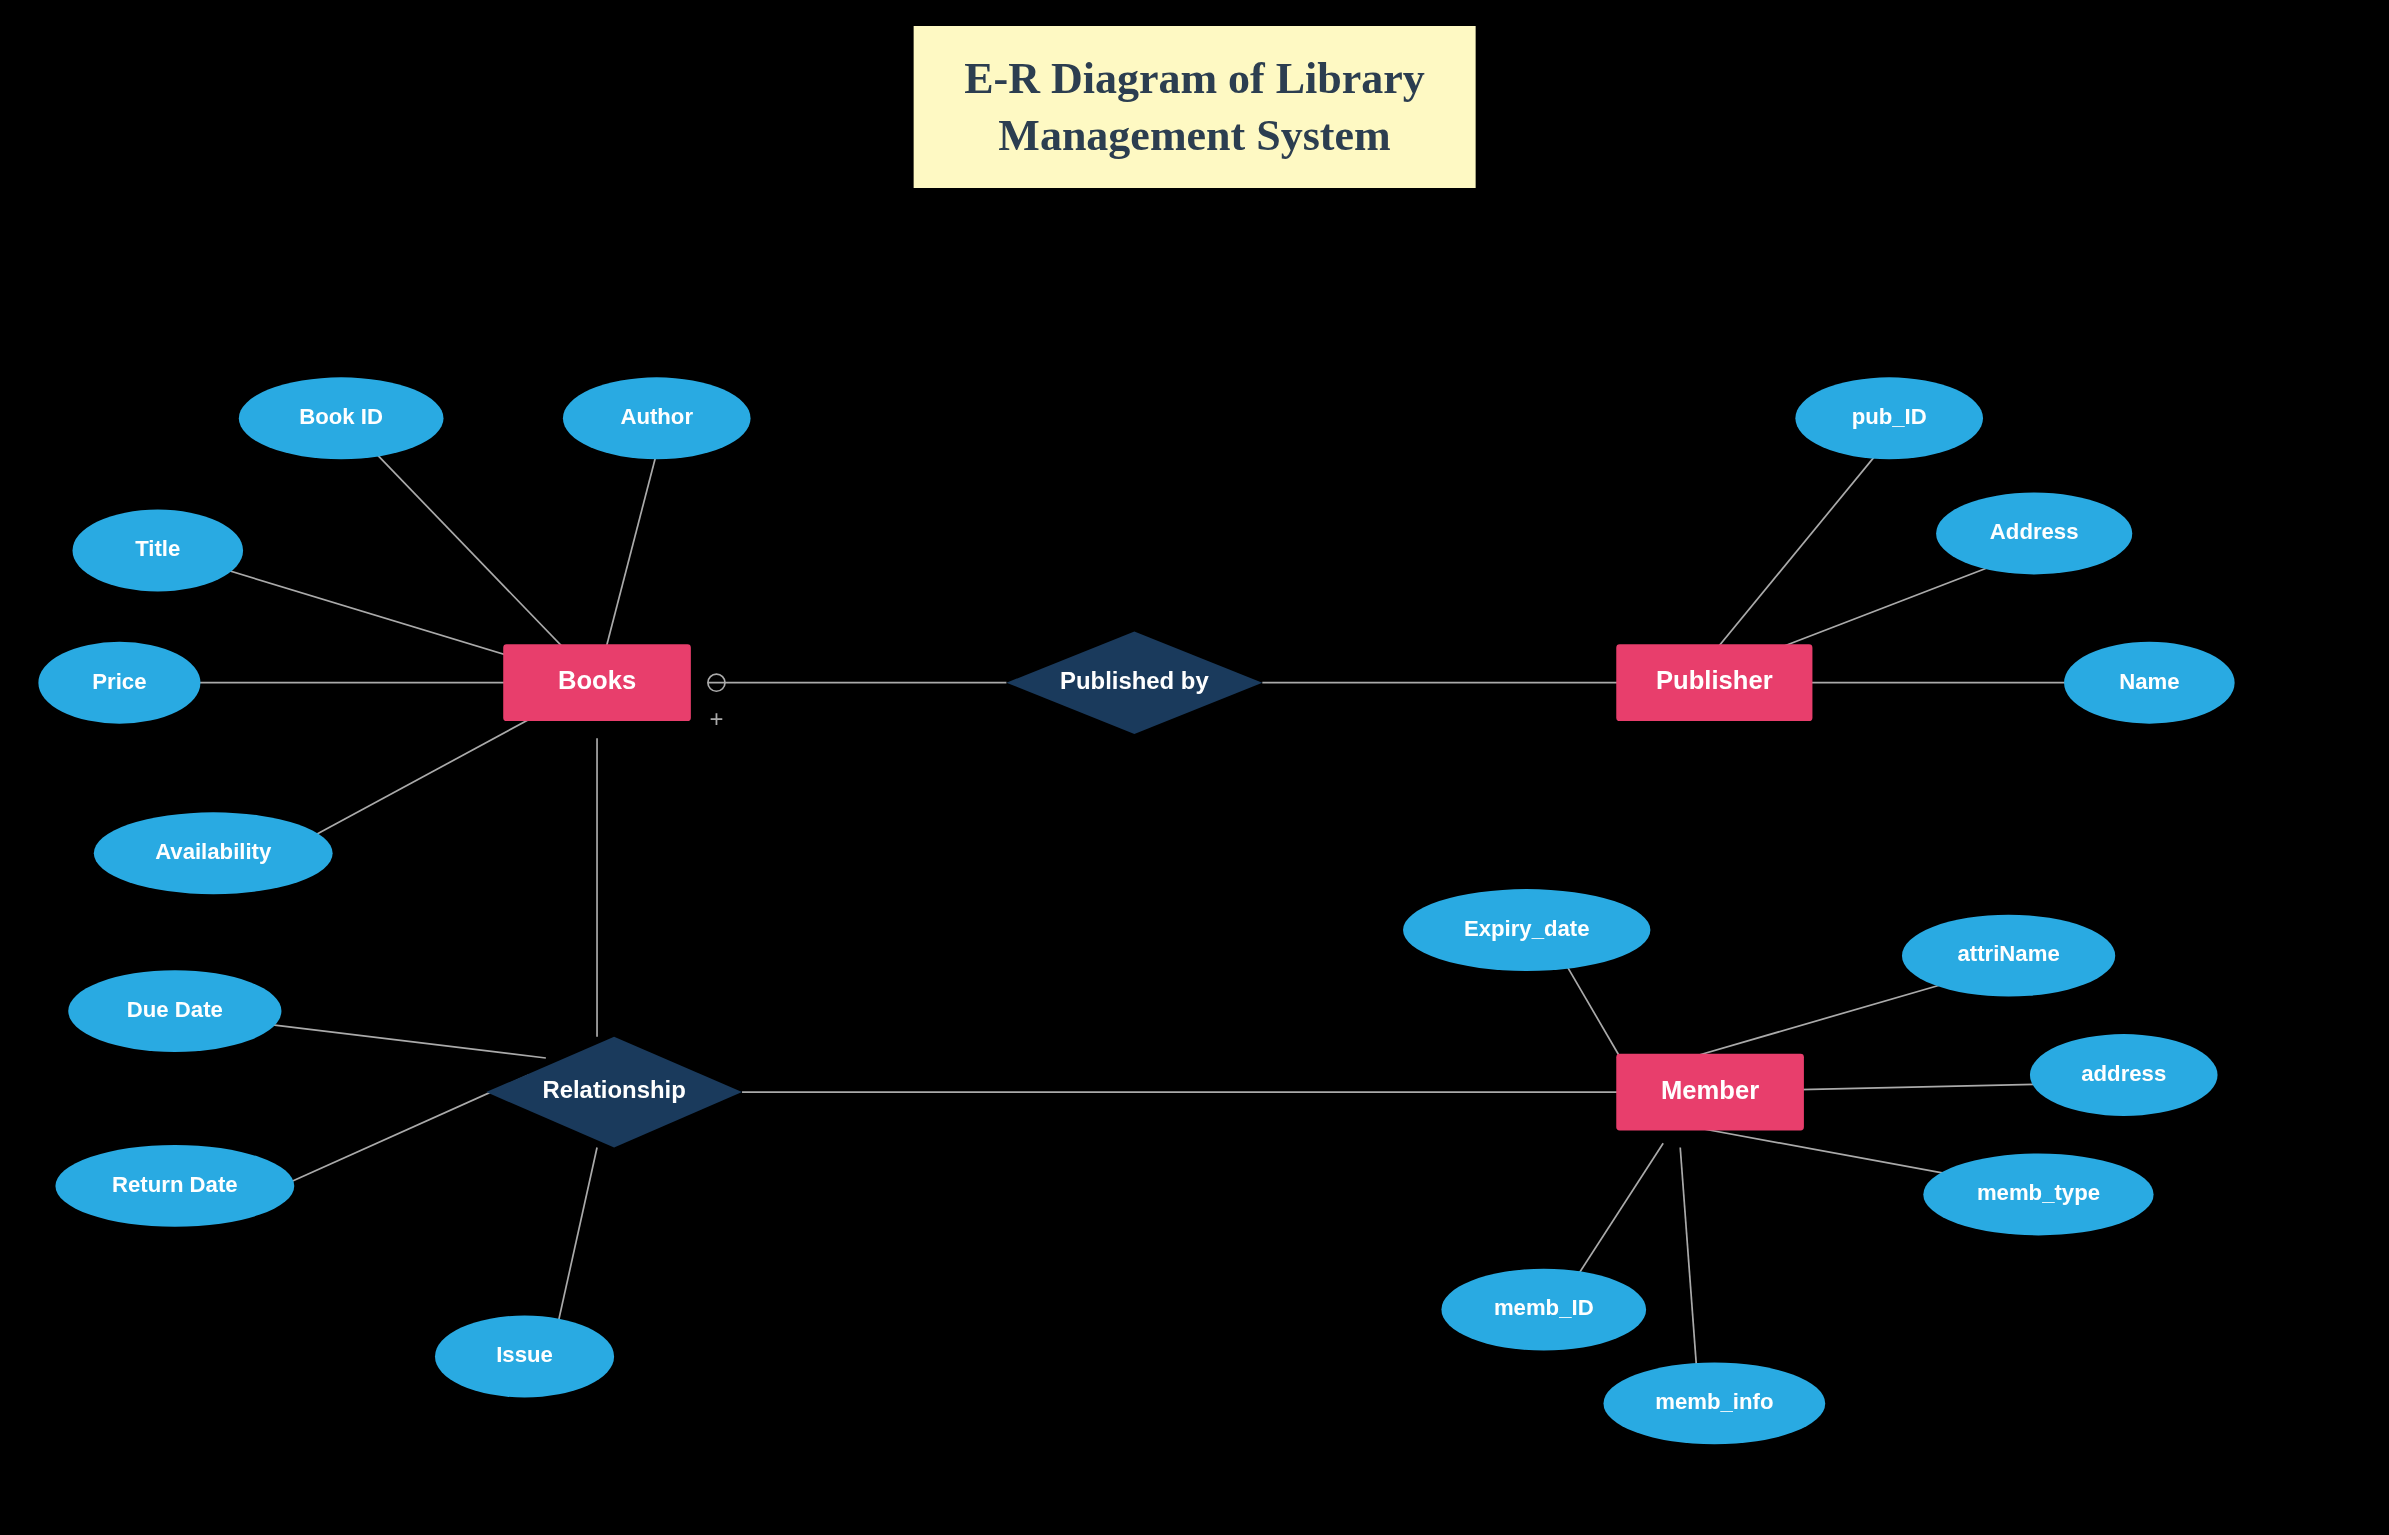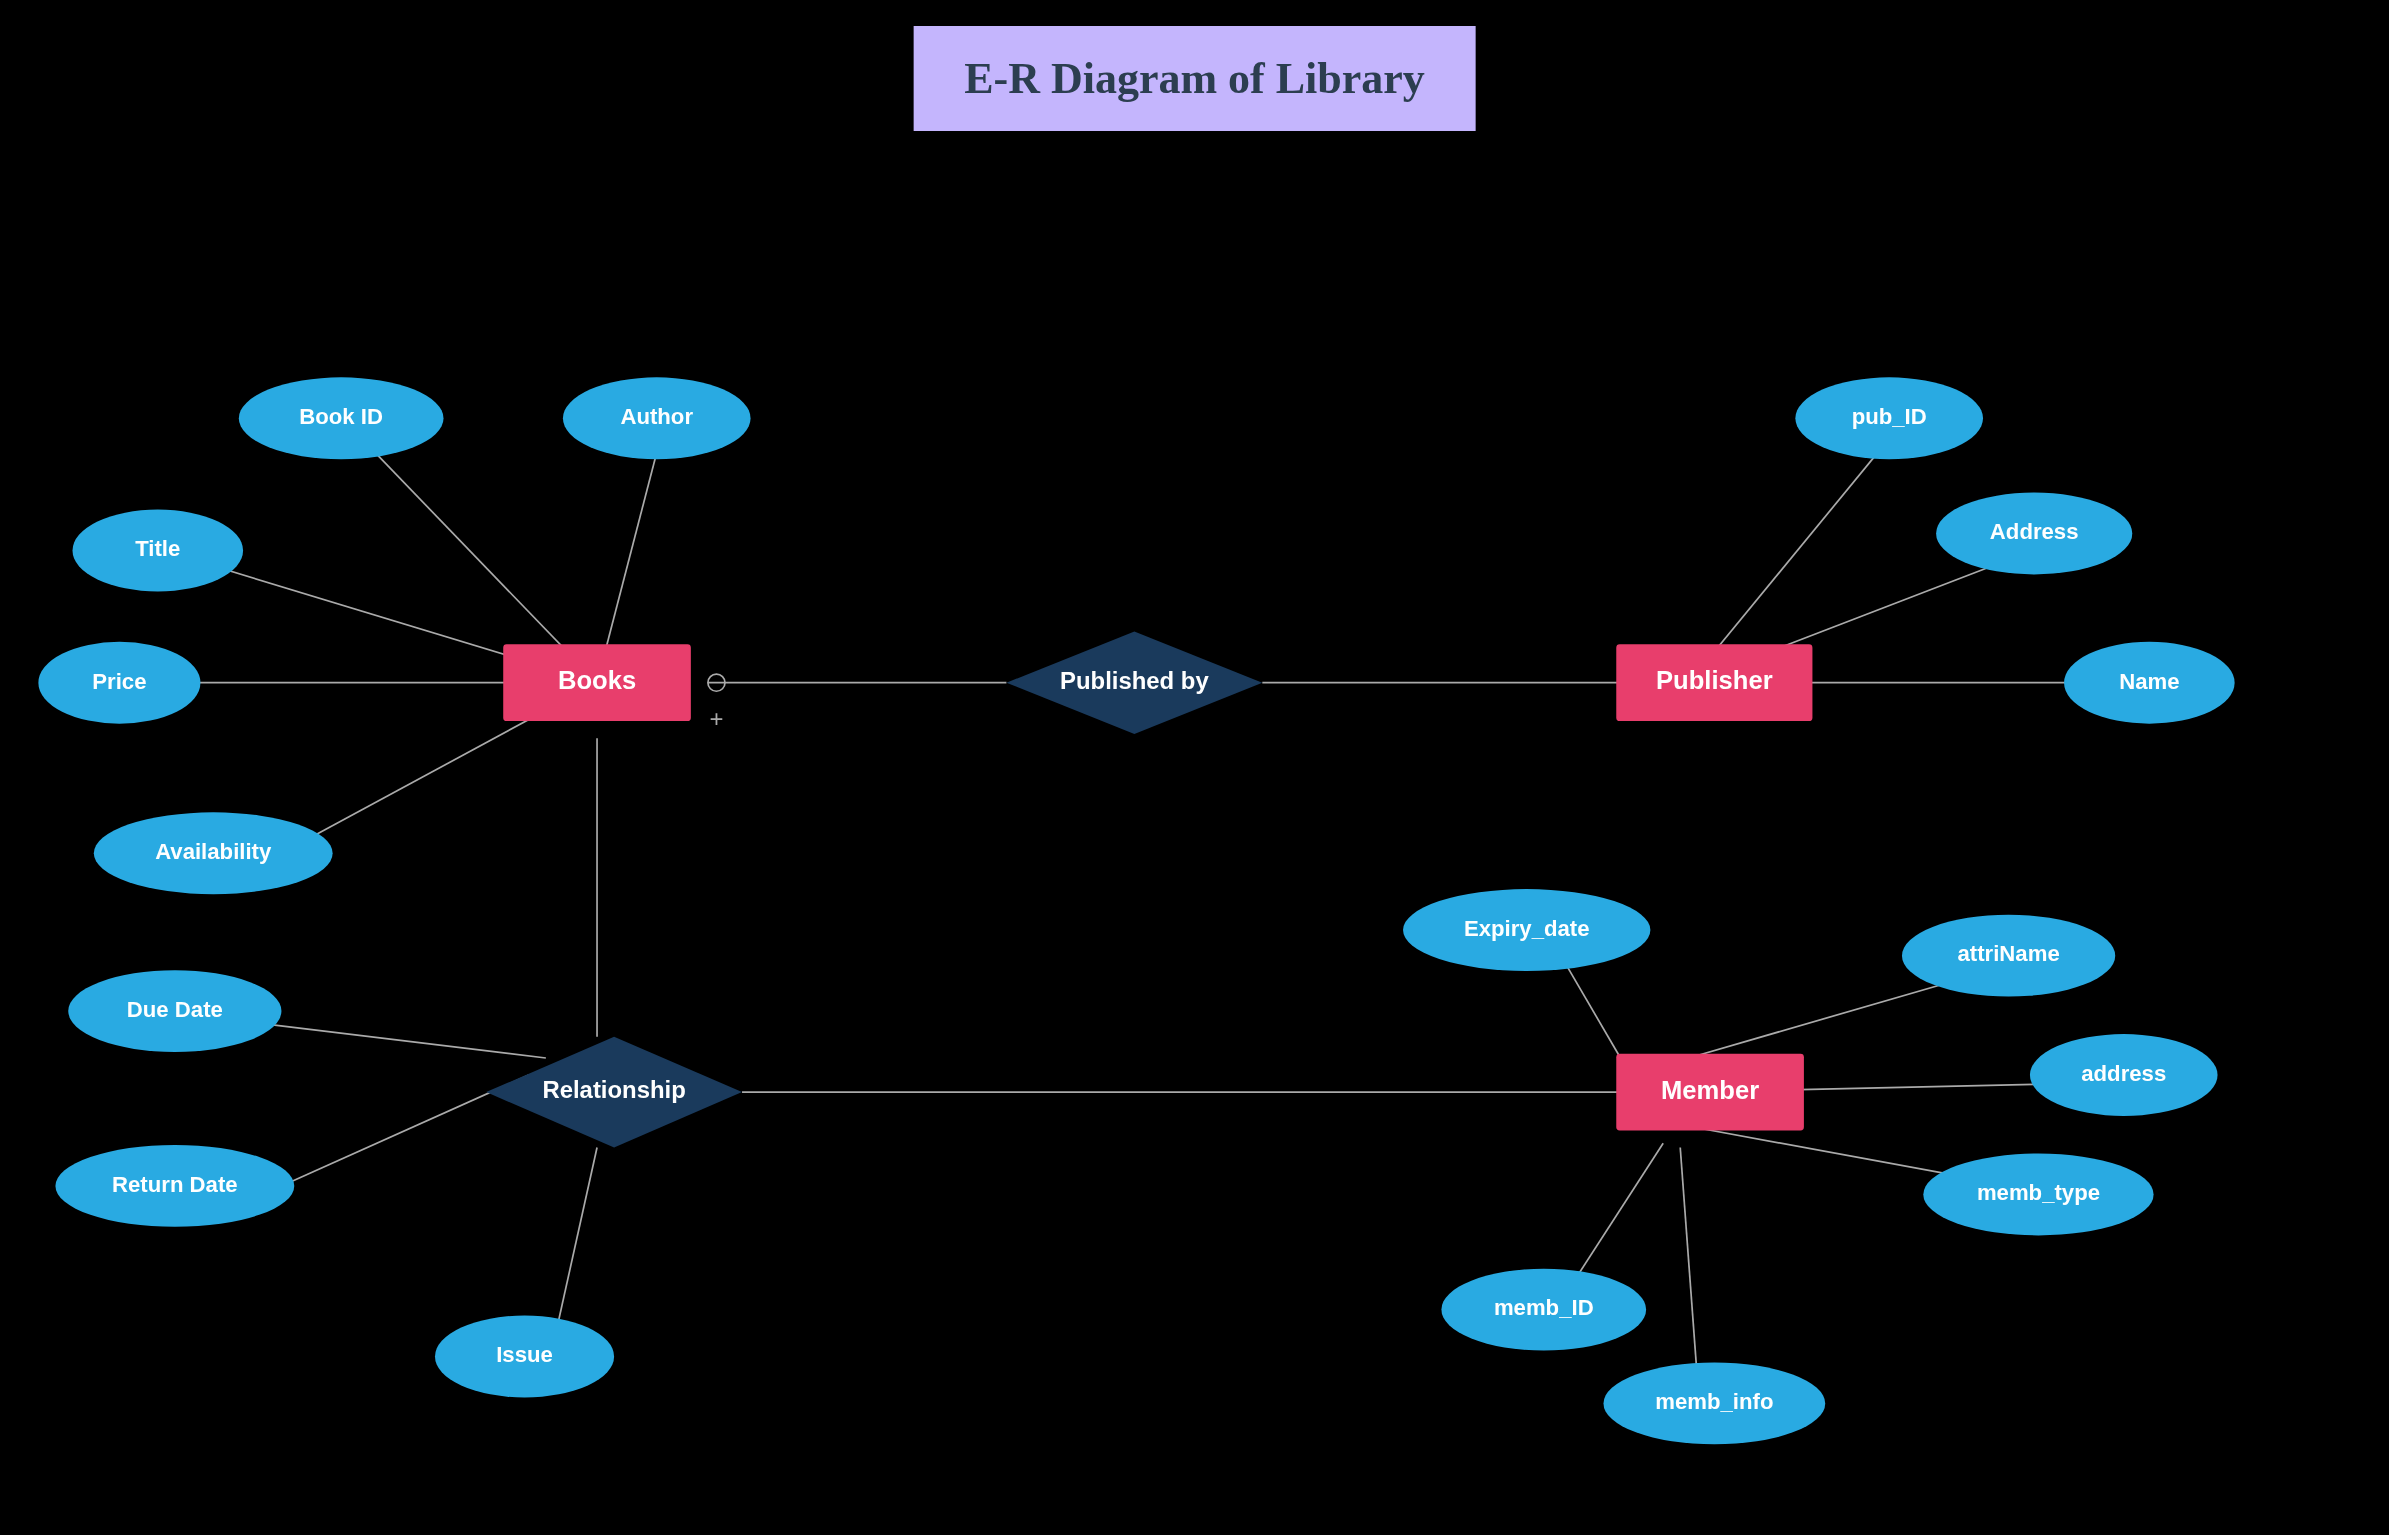--- a/index.html
+++ b/index.html
@@ -9,21 +9,21 @@
       height: 1536px;
       overflow: hidden;
       position: relative;
     }
 
     .title-box {
       position: absolute;
       top: 25.6px;
       left: 50%;
       transform: translateX(-50%);
-      background: #c4b5fd;
+      background: #fef9c3;
       padding: 24px 51px;
       text-align: center;
       min-width: 409px;
     }
 
     .title-text {
       font-family: Georgia, serif;
       font-size: 44px;
       font-weight: bold;
       color: #2c3e50;
@@ -102,20 +102,21 @@
       text-anchor: middle;
       dominant-baseline: middle;
     }
   </style>
 </head>
 <body>
 
 <div class="title-box">
   <div class="title-text">
     <span>E-R Diagram of Library</span><br>
+    <span>Management System</span>
   </div>
 </div>
 
 <svg class="diagram" viewBox="0 0 2801 1800" width="2389" height="1536">
 
   <line class="connector" x1="700" y1="800" x2="430" y2="520"></line>
 
   <line class="connector" x1="700" y1="800" x2="770" y2="530"></line>
 
   <line class="connector" x1="700" y1="800" x2="240" y2="660"></line>

